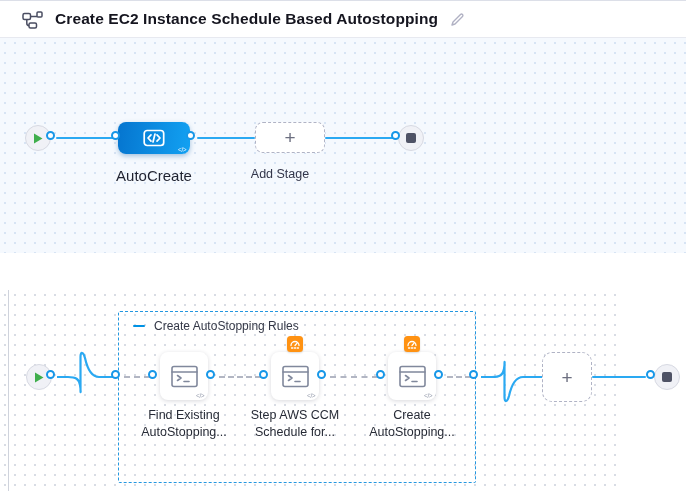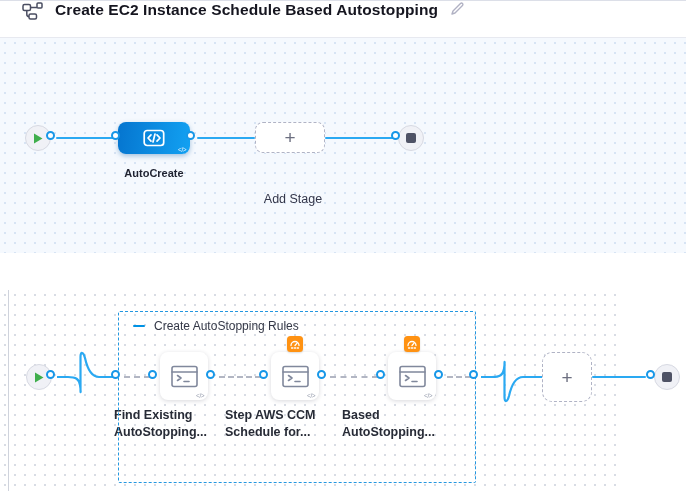--- a/index.html
+++ b/index.html
@@ -2,21 +2,21 @@
 <html><head>
 <meta charset="utf-8">
 <style>
   * { margin:0; padding:0; box-sizing:border-box; }
   html,body { width:686px; height:491px; overflow:hidden; background:#fff;
     font-family:"Liberation Sans", sans-serif; }
 
   
   .header { position:absolute; left:0; top:0; width:686px; height:38px; background:#fff;
     border-top:1px solid #dcdfe8; border-bottom:1px solid #e7e9f0;
-    display:flex; align-items:flex-start; padding-left:22px; }
+    display:flex; align-items:center; padding-left:22px; }
   .header .pipe-icon { display:flex; margin-right:12px; }
   .title { font-size:15.5px; font-weight:700; color:#15151f; letter-spacing:.1px; }
   .pencil { display:flex; margin-left:12px; cursor:pointer; }
 
   
   .canvas1 { position:absolute; left:0; top:38px; width:686px; height:215px;
     background-color:#f5f9fe;
     background-image:radial-gradient(circle, #d7e4f4 1.1px, transparent 1.3px);
     background-size:10px 10px; }
   .canvas2 { position:absolute; left:0; top:290px; width:620px; height:201px;
@@ -38,26 +38,26 @@
     background:linear-gradient(97deg,#0575cf,#12a1f2); display:flex; align-items:center;
     justify-content:center; box-shadow:0 2px 5px rgba(9,90,160,.35); cursor:pointer; z-index:3; }
   .corner-glyph { position:absolute; right:4px; bottom:1px; font-size:6.5px; letter-spacing:-.5px; }
   .stage-node .corner-glyph { color:rgba(255,255,255,.9); }
   .step-box .corner-glyph { color:#9aa0b0; }
   .add-box { position:absolute; background:#fff; border:1px dashed #b0b3c5; border-radius:8px;
     display:flex; align-items:center; justify-content:center; cursor:pointer; z-index:3; }
   .plus { font-size:19px; font-weight:400; color:#6c6f80; line-height:1; }
   .node-label { position:absolute; width:120px; text-align:center; font-size:12.5px;
     color:#33364a; }
-  .stage-label { font-weight:700; color:#1f2230; font-size:11px; }
+  .stage-label { font-weight:400; color:#1f2230; font-size:15px; }
   .step-box { position:absolute; width:48px; height:48px; background:#fff; border-radius:8px;
     box-shadow:0 1px 4px rgba(40,41,61,.18); display:flex; align-items:center;
     justify-content:center; cursor:pointer; z-index:3; }
-  .step-label { position:absolute; width:140px; text-align:left; font-size:12.5px;
-    line-height:17px; color:#272b36;font-weight:bold; }
+  .step-label { position:absolute; width:140px; text-align:center; font-size:12.5px;
+    line-height:17px; color:#272b36; }
   .badge { position:absolute; width:16px; height:16px; background:#ff9212; border-radius:3.5px;
     display:flex; align-items:center; justify-content:center; z-index:6;
     box-shadow:0 1px 2px rgba(0,0,0,.15); }
   .group-box { position:absolute; left:118px; top:21px; width:358px; height:172px;
     border:1px dashed #2397e0; border-radius:2px; z-index:1; }
   .group-header { position:absolute; left:14px; top:7px; display:flex; align-items:center;
     gap:9px; }
   .minus-bar { width:12px; height:2.5px; background:#0092e4; border-radius:1.5px; cursor:pointer; }
   .group-label { font-size:12px; color:#343847; }
   .squiggle { position:absolute; z-index:2; }
@@ -113,21 +113,21 @@
   </div>
 
   <div class="hline" style="left:325px; top:99px; width:69px;"></div>
 
   <div class="port" style="left:391px; top:93px;"></div>
   <div class="node-circle" style="left:398px; top:87px;">
     <span class="stop-square"></span>
   </div>
 
   <div class="node-label stage-label" style="left:94px; top:129px;">AutoCreate</div>
-  <div class="node-label" style="left:233px; top:129px;margin-top:25px;">Add Stage</div>
+  <div class="node-label" style="left:220px; top:129px;">Add Stage</div>
 </div>
 
 <div class="canvas2">
   <div class="canvas2-edge"></div>
 
   <div class="group-box">
     <div class="group-header">
       <span class="minus-bar"></span>
       <span class="group-label">Create AutoStopping Rules</span>
     </div>
@@ -218,16 +218,16 @@
 
   <div class="step-label" style="left:114px; top:117px;">
     <div>Find Existing</div>
     <div>AutoStopping...</div>
   </div>
   <div class="step-label" style="left:225px; top:117px;">
     <div>Step AWS CCM</div>
     <div>Schedule for...</div>
   </div>
   <div class="step-label" style="left:342px; top:117px;">
-    <div>Based</div>
+    <div>Create</div>
     <div>AutoStopping...</div>
   </div>
 </div>
 
 </body></html>

